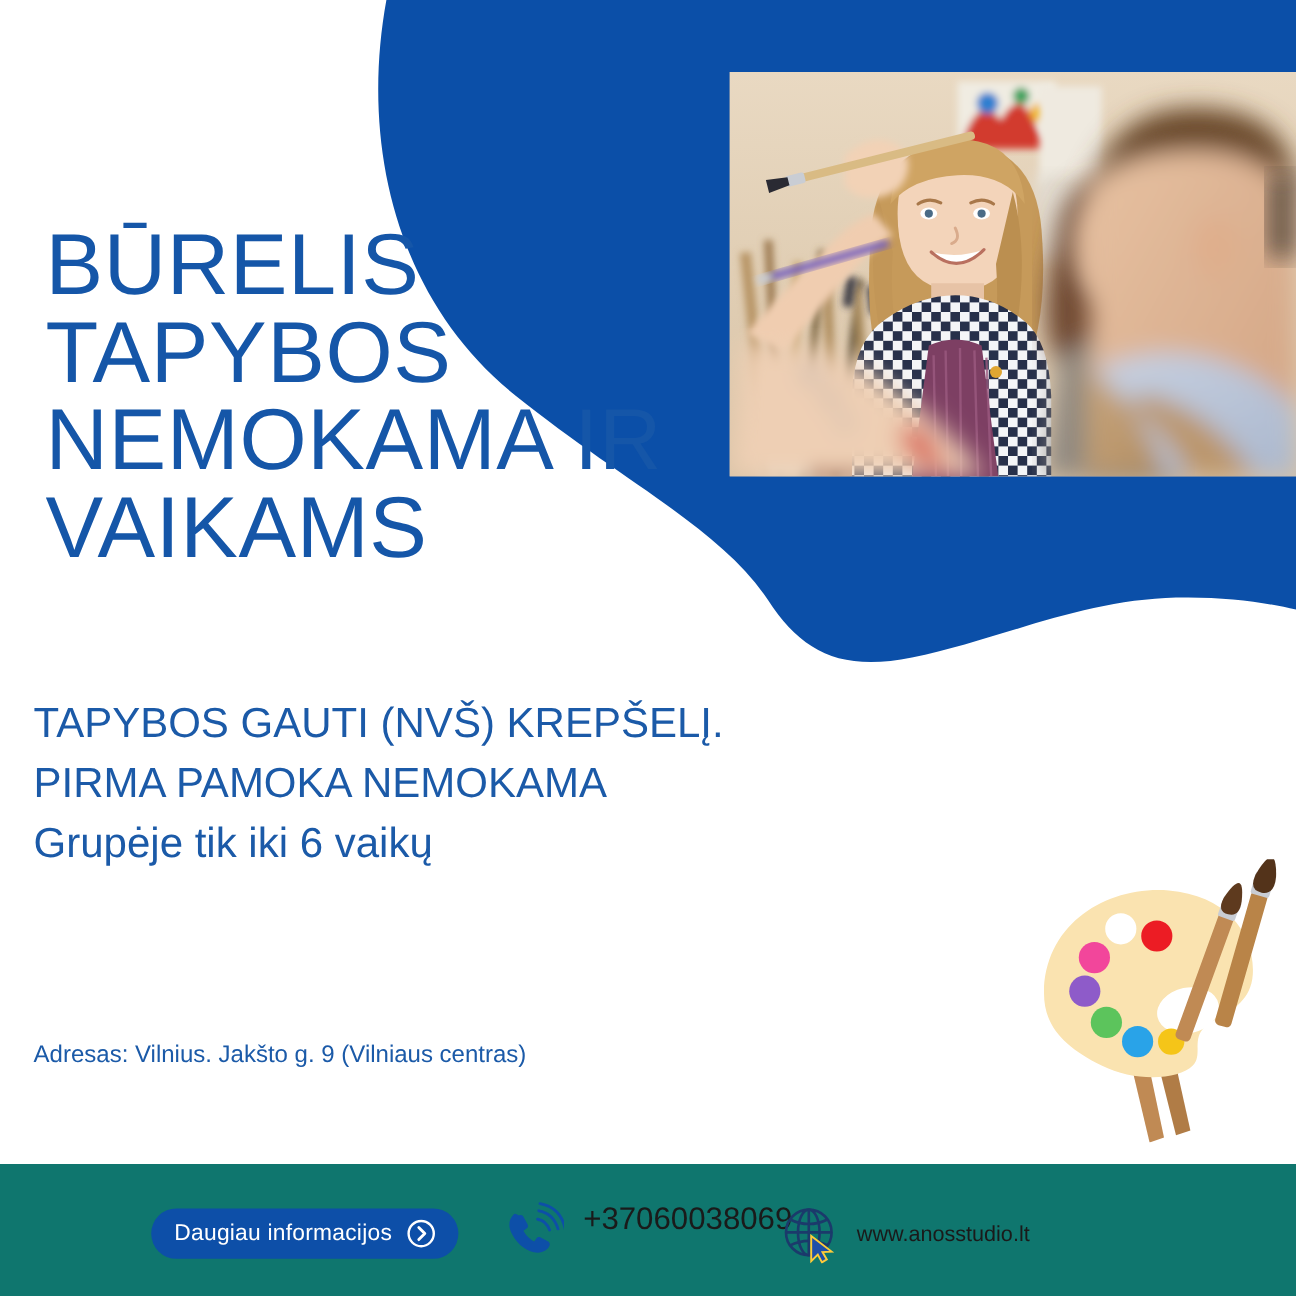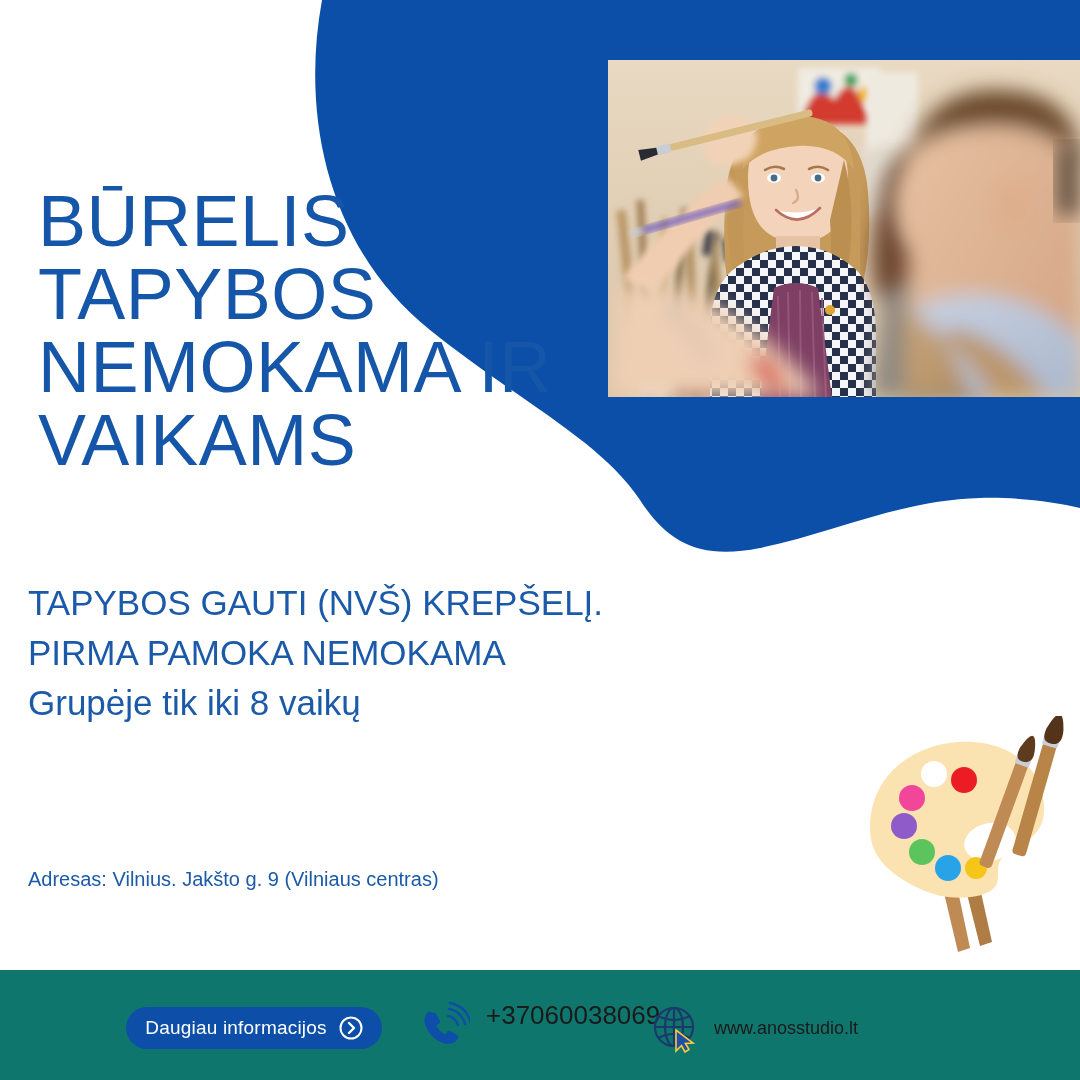--- a/index.html
+++ b/index.html
@@ -345,21 +345,21 @@
   <div id="headline">
     <span class="hl-line">BŪRELIS</span>
     <span class="hl-line">TAPYBOS</span>
     <span class="hl-line">NEMOKAMA IR</span>
     <span class="hl-line">VAIKAMS</span>
   </div>
 
   <div id="subtitle">
     <span class="sub-line">TAPYBOS GAUTI (NVŠ) KREPŠELĮ.</span>
     <span class="sub-line">PIRMA PAMOKA NEMOKAMA</span>
-    <span class="sub-line">Grupėje tik iki 8 vaikų</span>
+    <span class="sub-line">Grupėje tik iki 6 vaikų</span>
   </div>
 
   <div id="address">Adresas: Vilnius. Jakšto g. 9 (Vilniaus centras)</div>
 
   <svg id="palette" viewBox="0 0 220 236" width="220" height="236">
 
     <g>
       <path d="M78,160 L96,236 L108,232 L92,156 Z" fill="#c08a54"></path>
       <path d="M100,158 L118,230 L130,226 L114,154 Z" fill="#b07c46"></path>
     </g>

